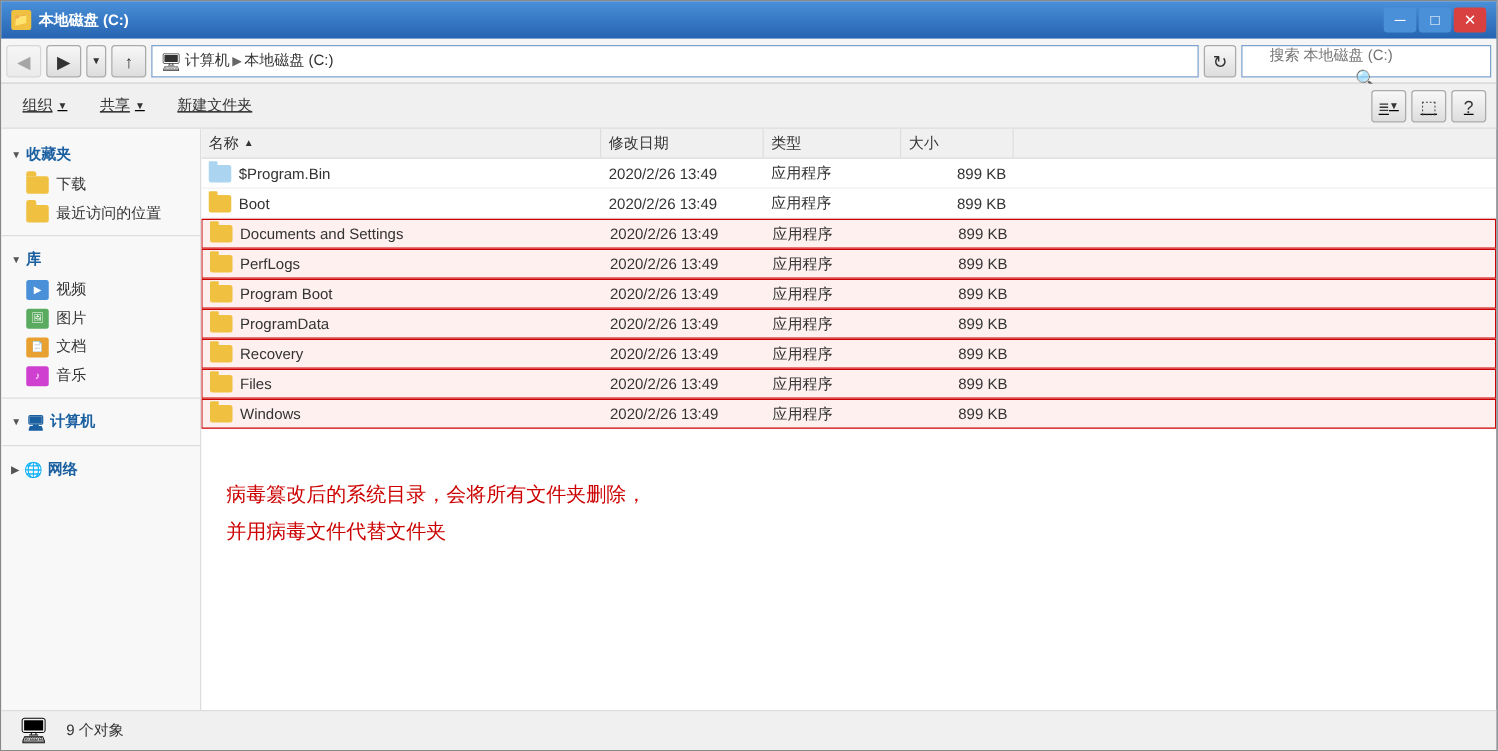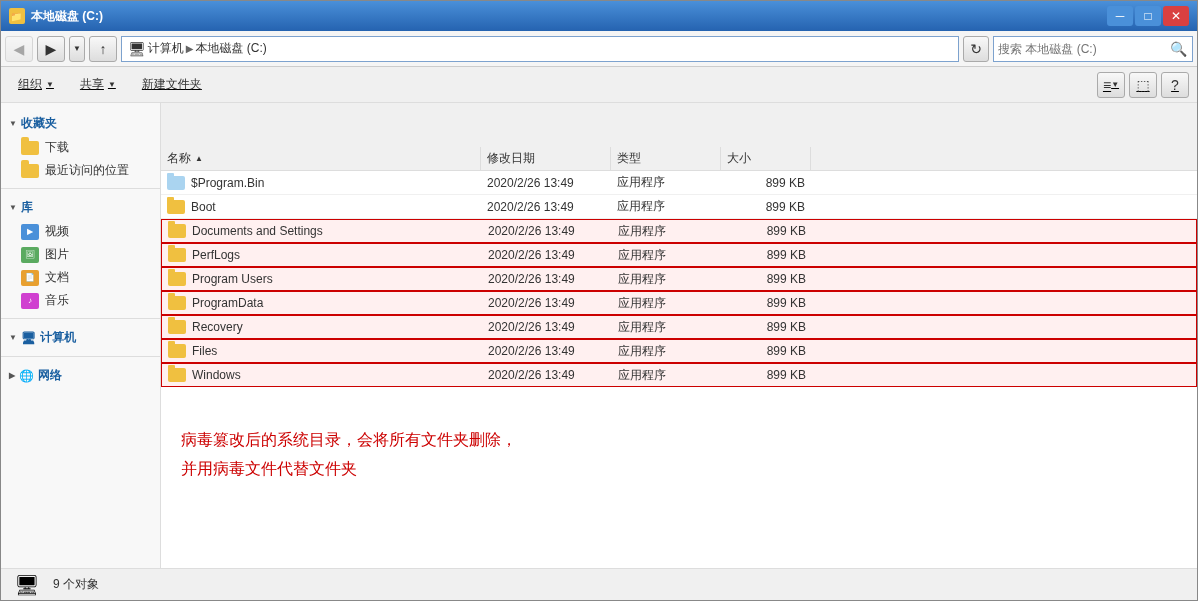--- a/index.html
+++ b/index.html
@@ -139,20 +139,21 @@
     }
     .search-box {
       width: 200px;
       height: 26px;
       border: 1px solid #7da2ce;
       background: white;
       display: flex;
       align-items: center;
       padding: 0 4px;
       gap: 4px;
+      flex-direction: column;
     }
     .search-input {
       flex: 1;
       border: none;
       outline: none;
       font-size: 12px;
       color: #999;
       background: transparent;
     }
     .search-icon {
@@ -532,21 +533,21 @@
         <span>计算机</span>
       </div>
       <div class="sidebar-divider"></div>
       <div class="sidebar-section-header">
         <span class="arrow">▶</span>
         <span style="font-size:12px;">🌐</span>
         <span>网络</span>
       </div>
     </div>
 
-    <div style="flex:1; display:flex; flex-direction:column; overflow:hidden;margin-top:44px;">
+    <div style="flex:1; display:flex; flex-direction:column; overflow:hidden;">
 
       <div class="file-list">
 
         <div class="file-list-header">
           <div class="col-header col-name">
             <span>名称</span>
             <span class="sort-arrow">▲</span>
           </div>
           <div class="col-header col-date">
             <span>修改日期</span>
@@ -592,21 +593,21 @@
                 <div class="file-folder-icon"></div>
                 <span>PerfLogs</span>
               </div>
               <div class="file-cell date-cell">2020/2/26 13:49</div>
               <div class="file-cell type-cell">应用程序</div>
               <div class="file-cell size-cell">899 KB</div>
             </div>
             <div class="file-row highlighted">
               <div class="file-cell name-cell">
                 <div class="file-folder-icon"></div>
-                <span>Program Users</span>
+                <span>Program Boot</span>
               </div>
               <div class="file-cell date-cell">2020/2/26 13:49</div>
               <div class="file-cell type-cell">应用程序</div>
               <div class="file-cell size-cell">899 KB</div>
             </div>
             <div class="file-row highlighted">
               <div class="file-cell name-cell">
                 <div class="file-folder-icon"></div>
                 <span>ProgramData</span>
               </div>

